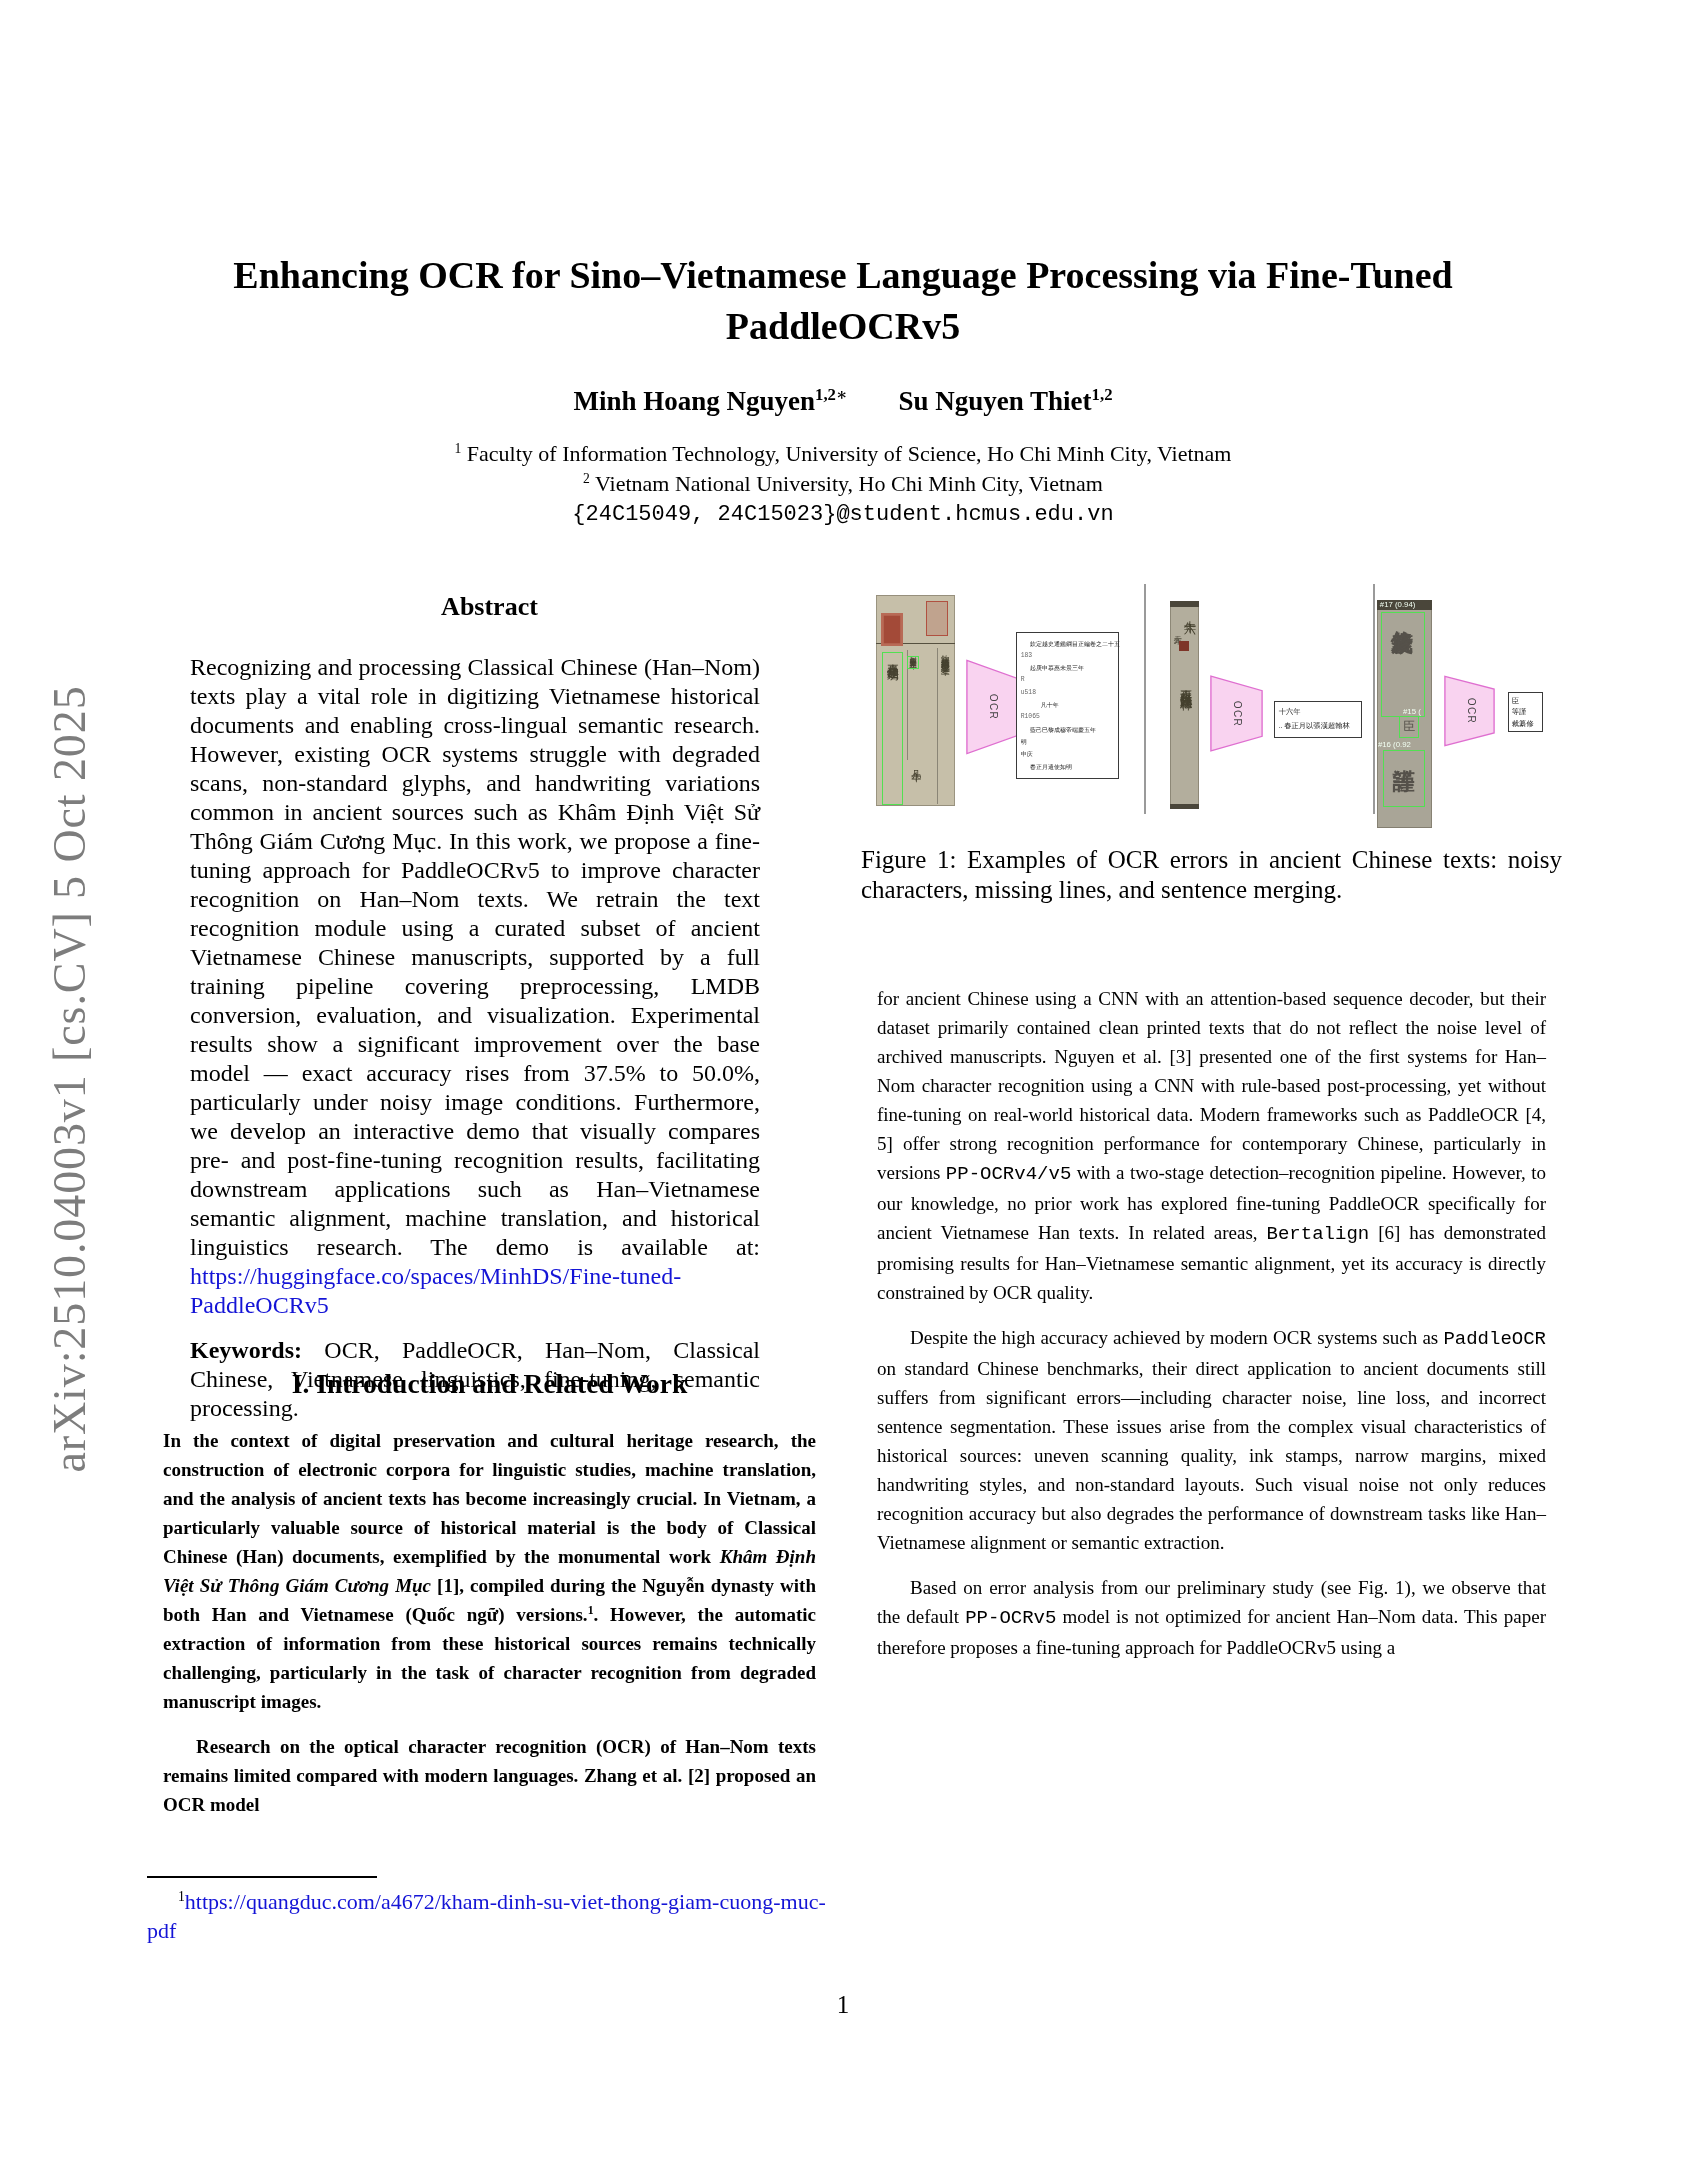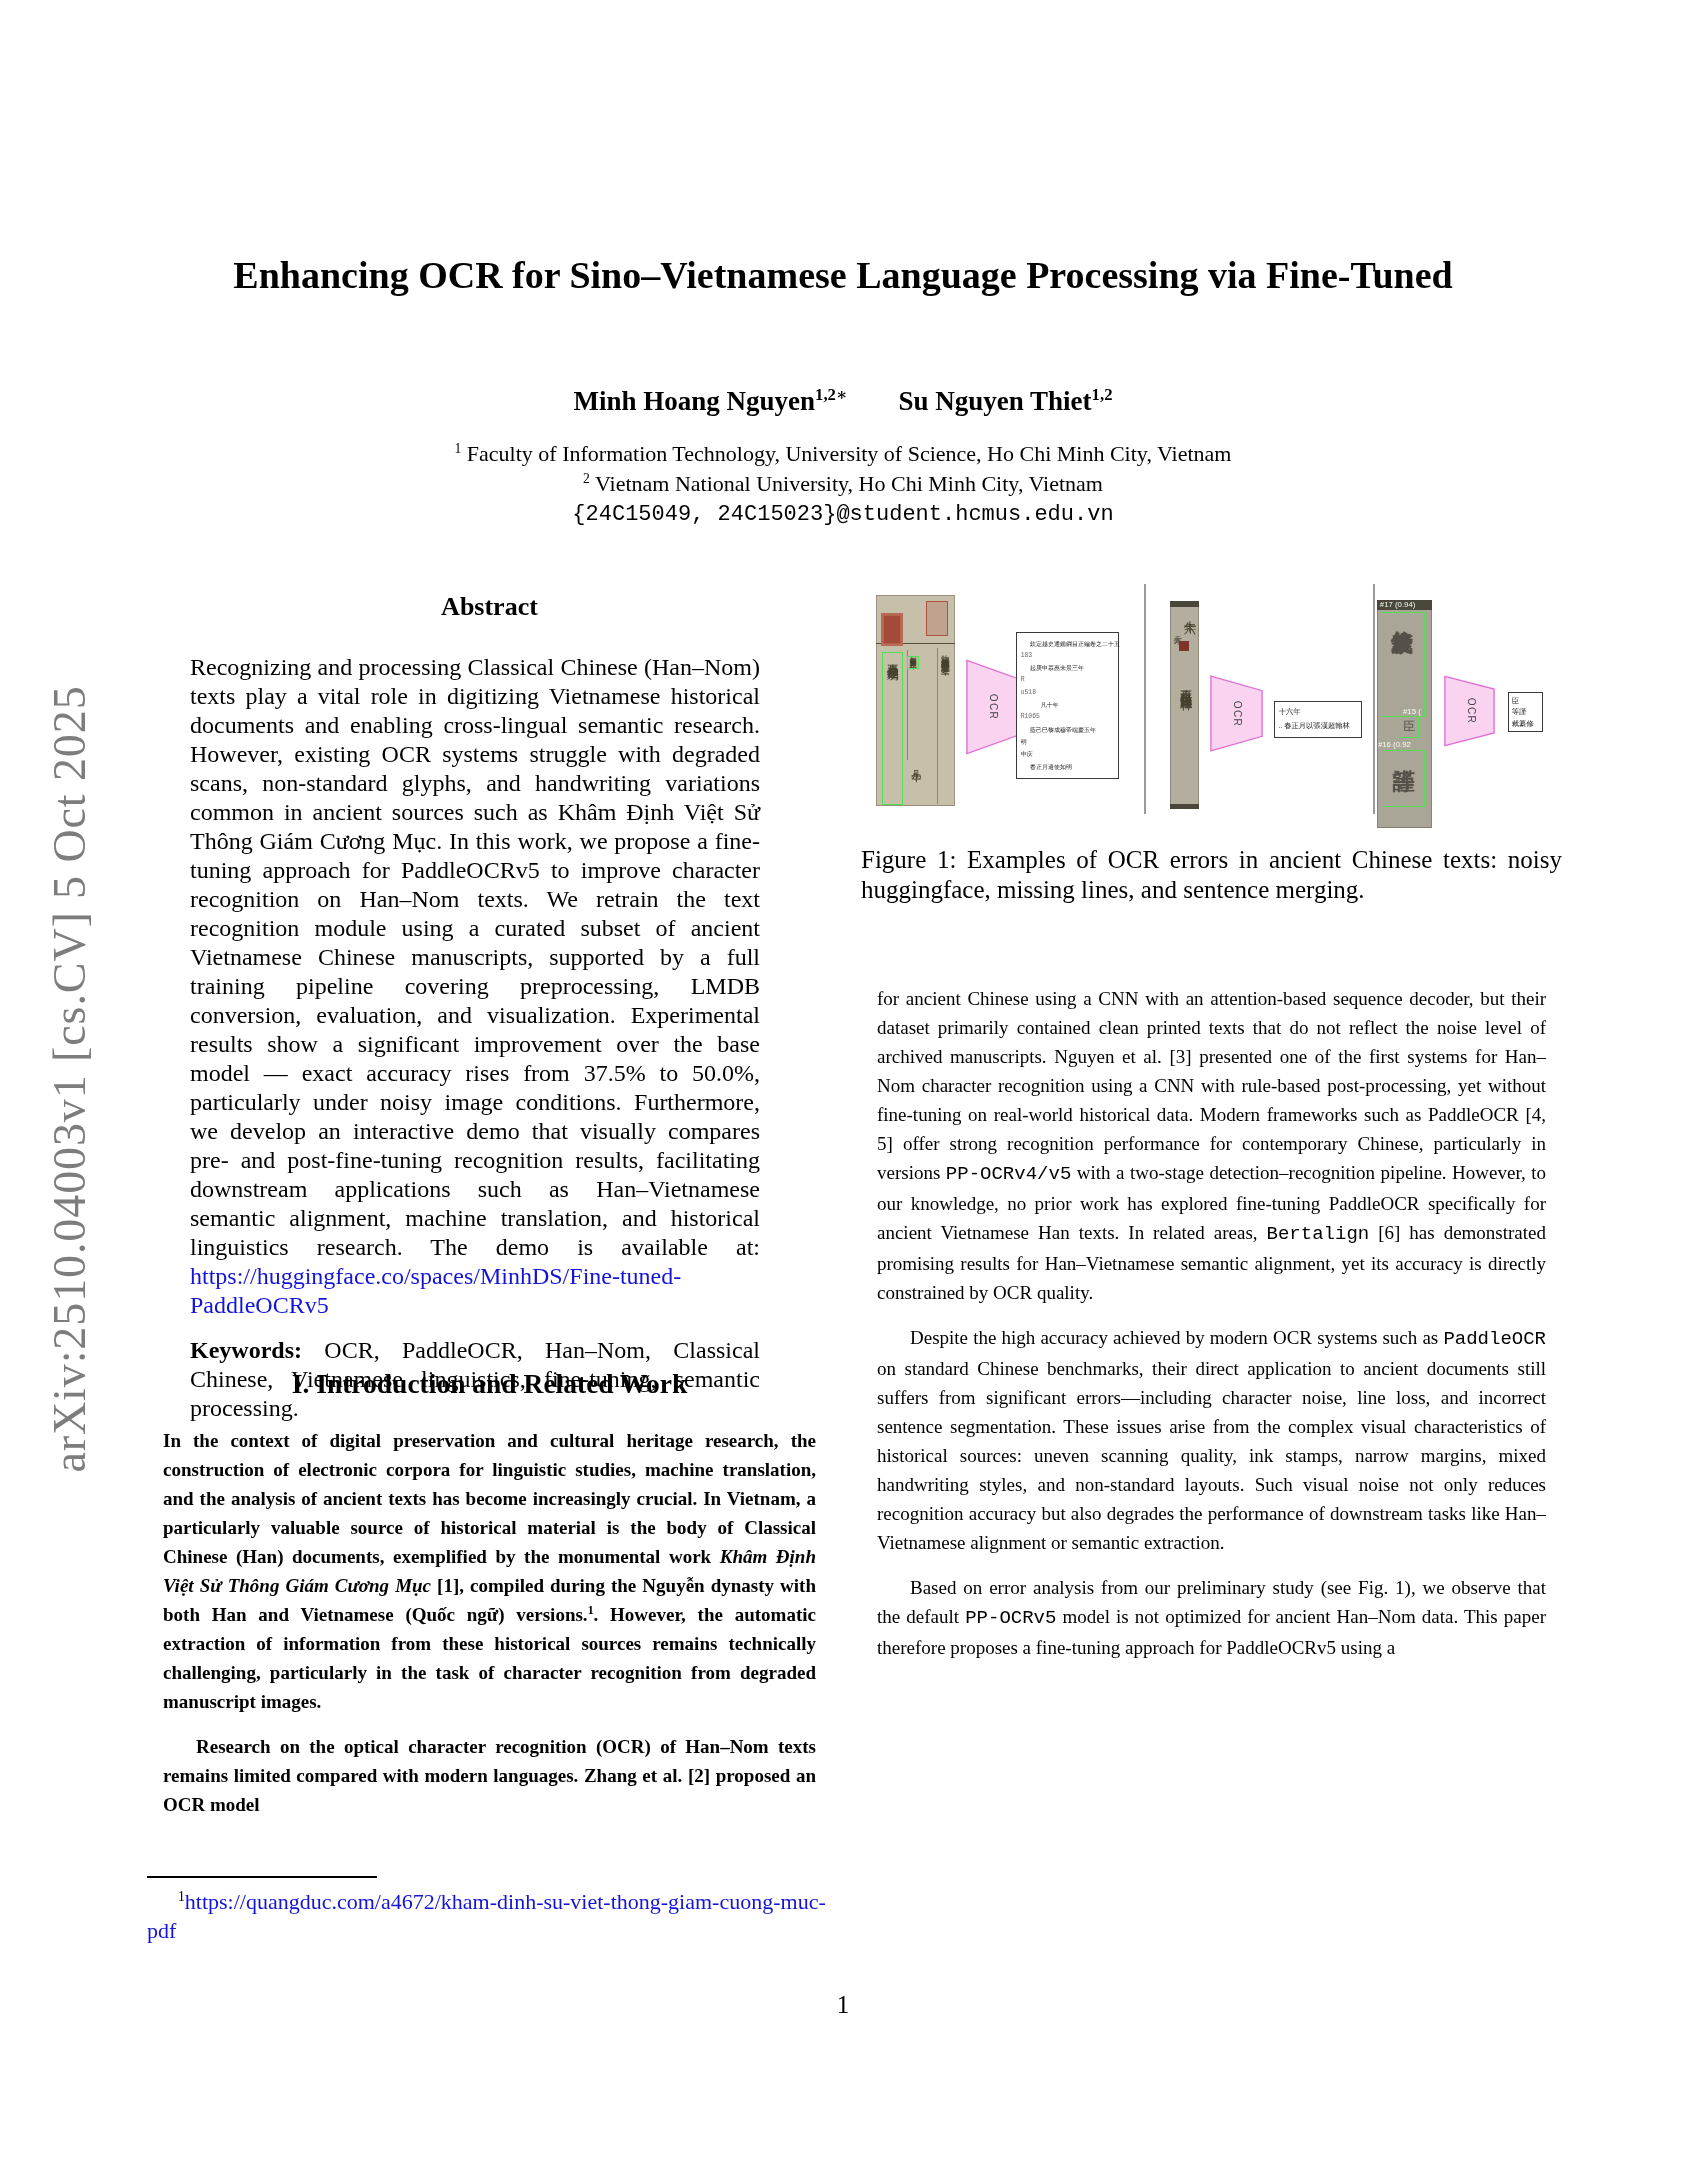--- a/index.html
+++ b/index.html
@@ -89,20 +89,21 @@
 </style>
 </head>
 <body>
 
 <div class="page">
 
   <div class="abs arxiv">arXiv:2510.04003v1  [cs.CV]  5 Oct 2025</div>
 
   <div class="abs title center">
     <div>Enhancing OCR for Sino–Vietnamese Language Processing via Fine-Tuned</div>
+    <div>PaddleOCRv5</div>
   </div>
 
   <div class="abs authors center">
     <span><span>Minh Hoang Nguyen</span><sup>1,2∗</sup></span><span class="gap"></span><span><span>Su Nguyen Thiet</span><sup>1,2</sup></span>
   </div>
 
   <div class="abs affil center" style="top:439px;"><sup>1</sup><span> Faculty of Information Technology, University of Science, Ho Chi Minh City, Vietnam</span></div>
   <div class="abs affil center" style="top:469px;"><sup>2</sup><span> Vietnam National University, Ho Chi Minh City, Vietnam</span></div>
   <div class="abs affil center" style="top:500px;font-family:Liberation Mono, monospace;">{24C15049, 24C15023}@student.hcmus.edu.vn</div>
 
@@ -206,21 +207,21 @@
       <span class="lbl">OCR</span>
     </div>
 
     <div class="abs outbox ob3">
       <div class="ln">臣</div>
       <div class="ln">等謹</div>
       <div class="ln">裁纂修</div>
     </div>
   </div>
 
-  <div class="abs caption just">Figure 1: Examples of OCR errors in ancient Chinese texts: noisy huggingface, missing lines, and sentence merging.</div>
+  <div class="abs caption just">Figure 1: Examples of OCR errors in ancient Chinese texts: noisy characters, missing lines, and sentence merging.</div>
 
   <div class="abs colR body-text just" style="top:968px;">
     <p class="nm"><span>for ancient Chinese using a CNN with an attention-based sequence decoder, but their dataset primarily contained clean printed texts that do not reflect the noise level of archived manuscripts. Nguyen et al. [3] presented one of the first systems for Han–Nom character recognition using a CNN with rule-based post-processing, yet without fine-tuning on real-world historical data. Modern frameworks such as PaddleOCR [4, 5] offer strong recognition performance for contemporary Chinese, particularly in versions </span><span class="mono">PP-OCRv4/v5</span><span> with a two-stage detection–recognition pipeline. However, to our knowledge, no prior work has explored fine-tuning PaddleOCR specifically for ancient Vietnamese Han texts. In related areas, </span><span class="mono">Bertalign</span><span> [6] has demonstrated promising results for Han–Vietnamese semantic alignment, yet its accuracy is directly constrained by OCR quality.</span></p>
     <p class="nm indent"><span>Despite the high accuracy achieved by modern OCR systems such as </span><span class="mono">PaddleOCR</span><span> on standard Chinese benchmarks, their direct application to ancient documents still suffers from significant errors—including character noise, line loss, and incorrect sentence segmentation. These issues arise from the complex visual characteristics of historical sources: uneven scanning quality, ink stamps, narrow margins, mixed handwriting styles, and non-standard layouts. Such visual noise not only reduces recognition accuracy but also degrades the performance of downstream tasks like Han–Vietnamese alignment or semantic extraction.</span></p>
     <p class="nm indent"><span>Based on error analysis from our preliminary study (see Fig. 1), we observe that the default </span><span class="mono">PP-OCRv5</span><span> model is not optimized for ancient Han–Nom data. This paper therefore proposes a fine-tuning approach for PaddleOCRv5 using a</span></p>
   </div>
 
   <div class="abs pageno center">1</div>
 
 </div>

